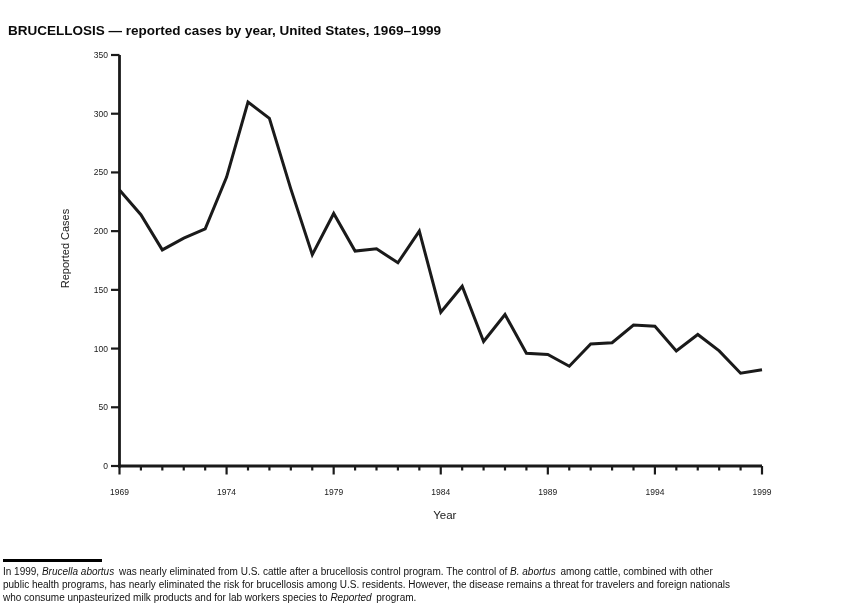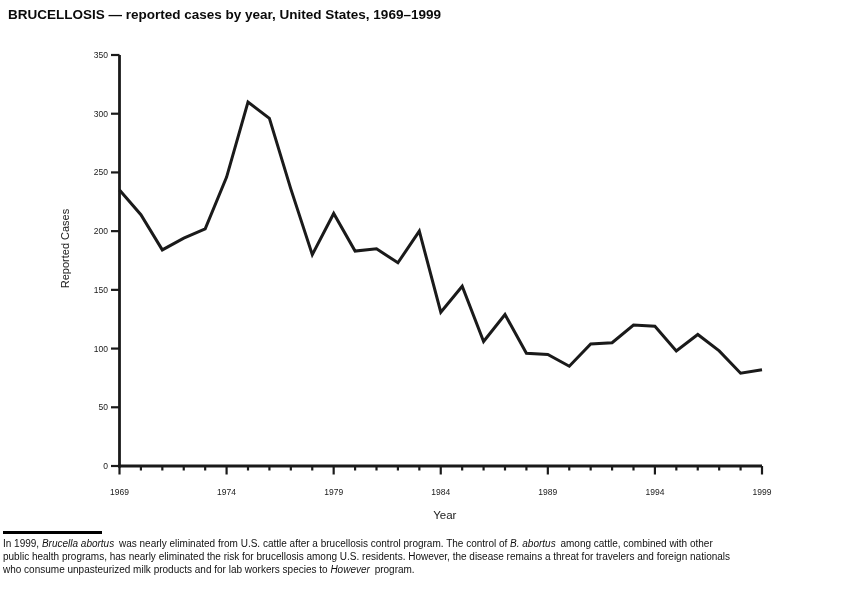--- a/index.html
+++ b/index.html
@@ -2,27 +2,27 @@
 <html><head>
 <meta charset="utf-8">
 <style>
   html,body { margin:0; padding:0; }
   body {
     width:865px; height:612px; background:#ffffff; position:relative;
     font-family:"Liberation Sans", sans-serif; color:#000;
     overflow:hidden;
   }
   .title {
-    position:absolute; left:8px; top:7px;
+    position:absolute; left:8px; top:23px;
     font-size:13.5px; font-weight:700; color:#0a0a0a;
     white-space:nowrap;
   }
   #chart-svg { position:absolute; left:0; top:0; }
   #chart-svg text { font-family:"Liberation Sans", sans-serif; fill:#1a1a1a; }
-  .footnote { position:absolute; left:3px; top:531px; width:859px; }
+  .footnote { position:absolute; left:3px; top:559px; width:859px; }
   .footnote .rule { width:99px; height:3px; background:#000; margin-bottom:4px; }
   .footnote .text { font-size:10px; line-height:12.9px; color:#111; }
   .footnote .text i { font-style:italic; padding-right:2px; }
 </style>
 </head>
 <body>
 
 <div class="title">BRUCELLOSIS — reported cases by year, United States, 1969–1999</div>
 
 <svg id="chart-svg" width="865" height="556" viewBox="0 0 865 556">
@@ -85,15 +85,15 @@
     <polyline points="119.5,190.0 140.9,214.7 162.3,249.9 183.8,238.2 205.2,228.8 226.6,177.1 248.0,102.0 269.4,118.4 290.8,188.9 312.3,254.6 333.7,213.5 355.1,251.1 376.5,248.8 397.9,262.8 419.3,231.1 440.8,312.2 462.2,286.3 483.6,341.5 505.0,314.5 526.4,353.3 547.8,354.4 569.3,366.2 590.7,343.9 612.1,342.7 633.5,325.1 654.9,326.3 676.3,350.9 697.8,334.5 719.2,350.9 740.6,373.2 762.0,369.7" fill="none" stroke="#1a1a1a" stroke-width="3" stroke-linejoin="miter" stroke-linecap="butt"></polyline>
     <text x="69" y="248.5" text-anchor="middle" font-size="11" transform="rotate(-90 69 248.5)">Reported Cases</text>
     <text x="444.75" y="519" text-anchor="middle" font-size="11.5">Year</text>
   </svg>
 
 <div class="footnote">
   <div class="rule"></div>
   <div class="text" id="footnote-text">
       <div><span>In 1999, </span><i>Brucella abortus</i><span> was nearly eliminated from U.S. cattle after a brucellosis control program. The control of </span><i>B. abortus</i><span> among cattle, combined with other</span></div>
       <div><span>public health programs, has nearly eliminated the risk for brucellosis among U.S. residents. However, the disease remains a threat for travelers and foreign nationals</span></div>
-      <div><span>who consume unpasteurized milk products and for lab workers species to </span><i>However</i><span> program.</span></div>
+      <div><span>who consume unpasteurized milk products and for lab workers species to </span><i>Reported</i><span> program.</span></div>
     </div>
 </div>
 
 </body></html>

